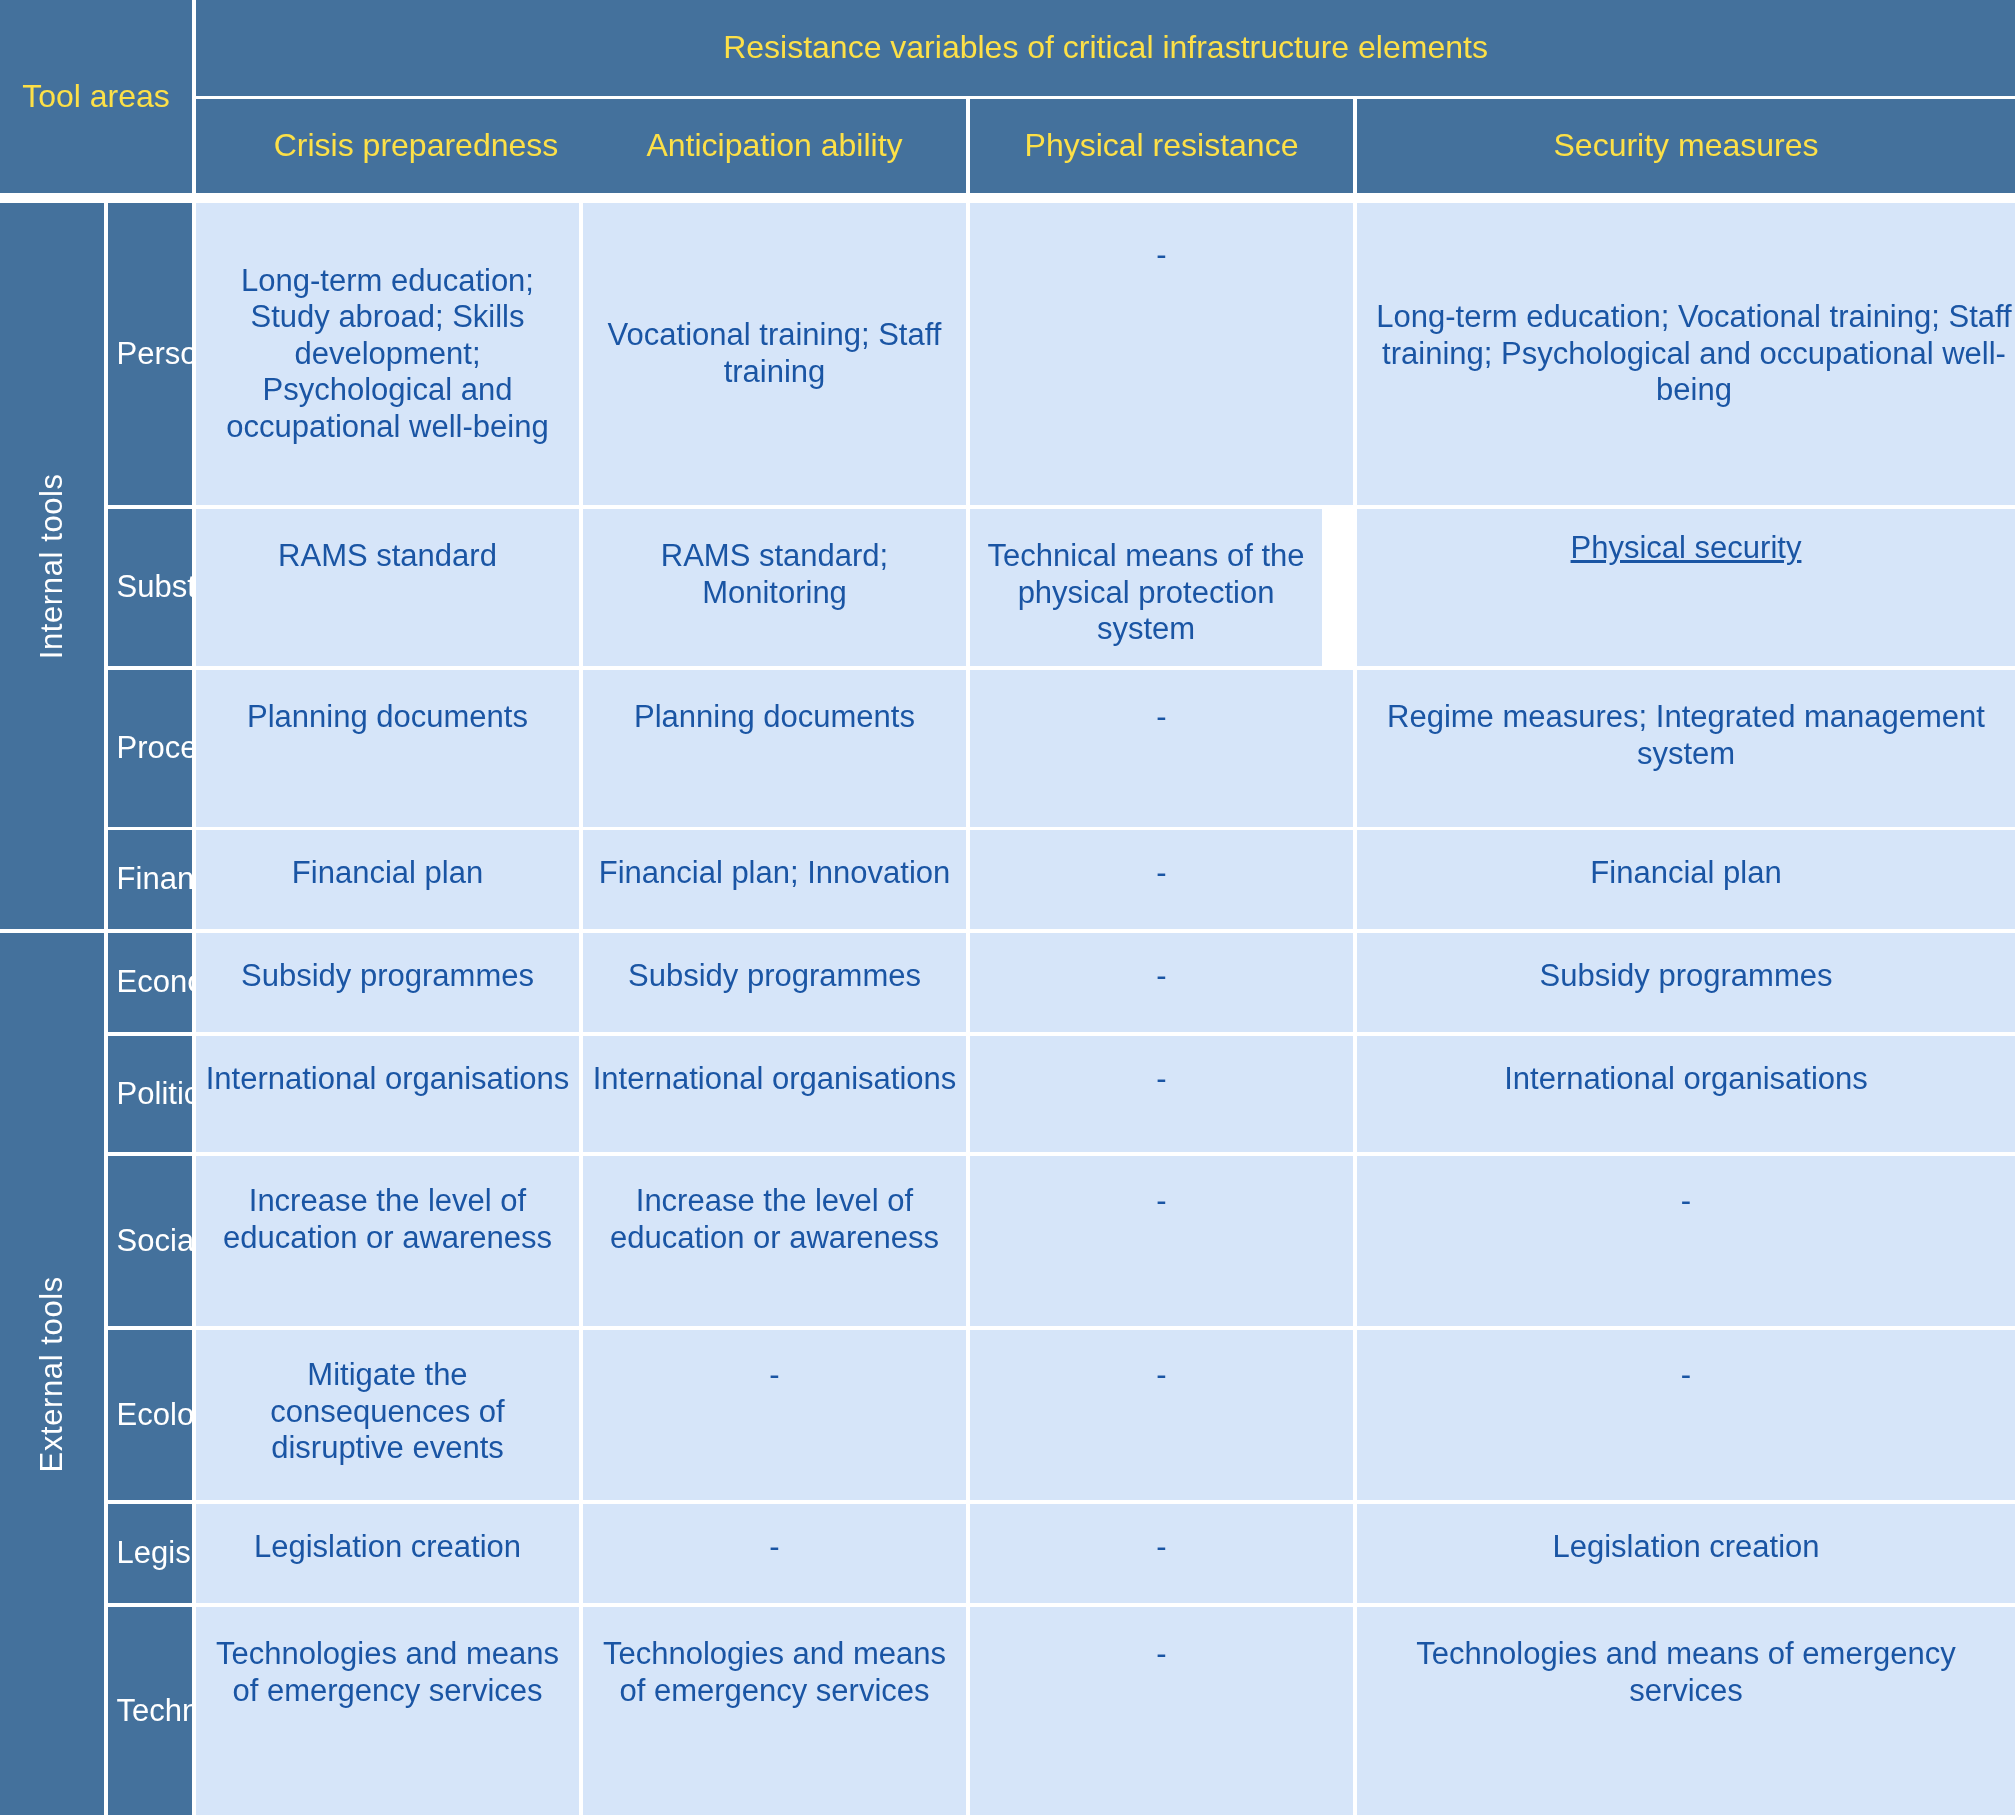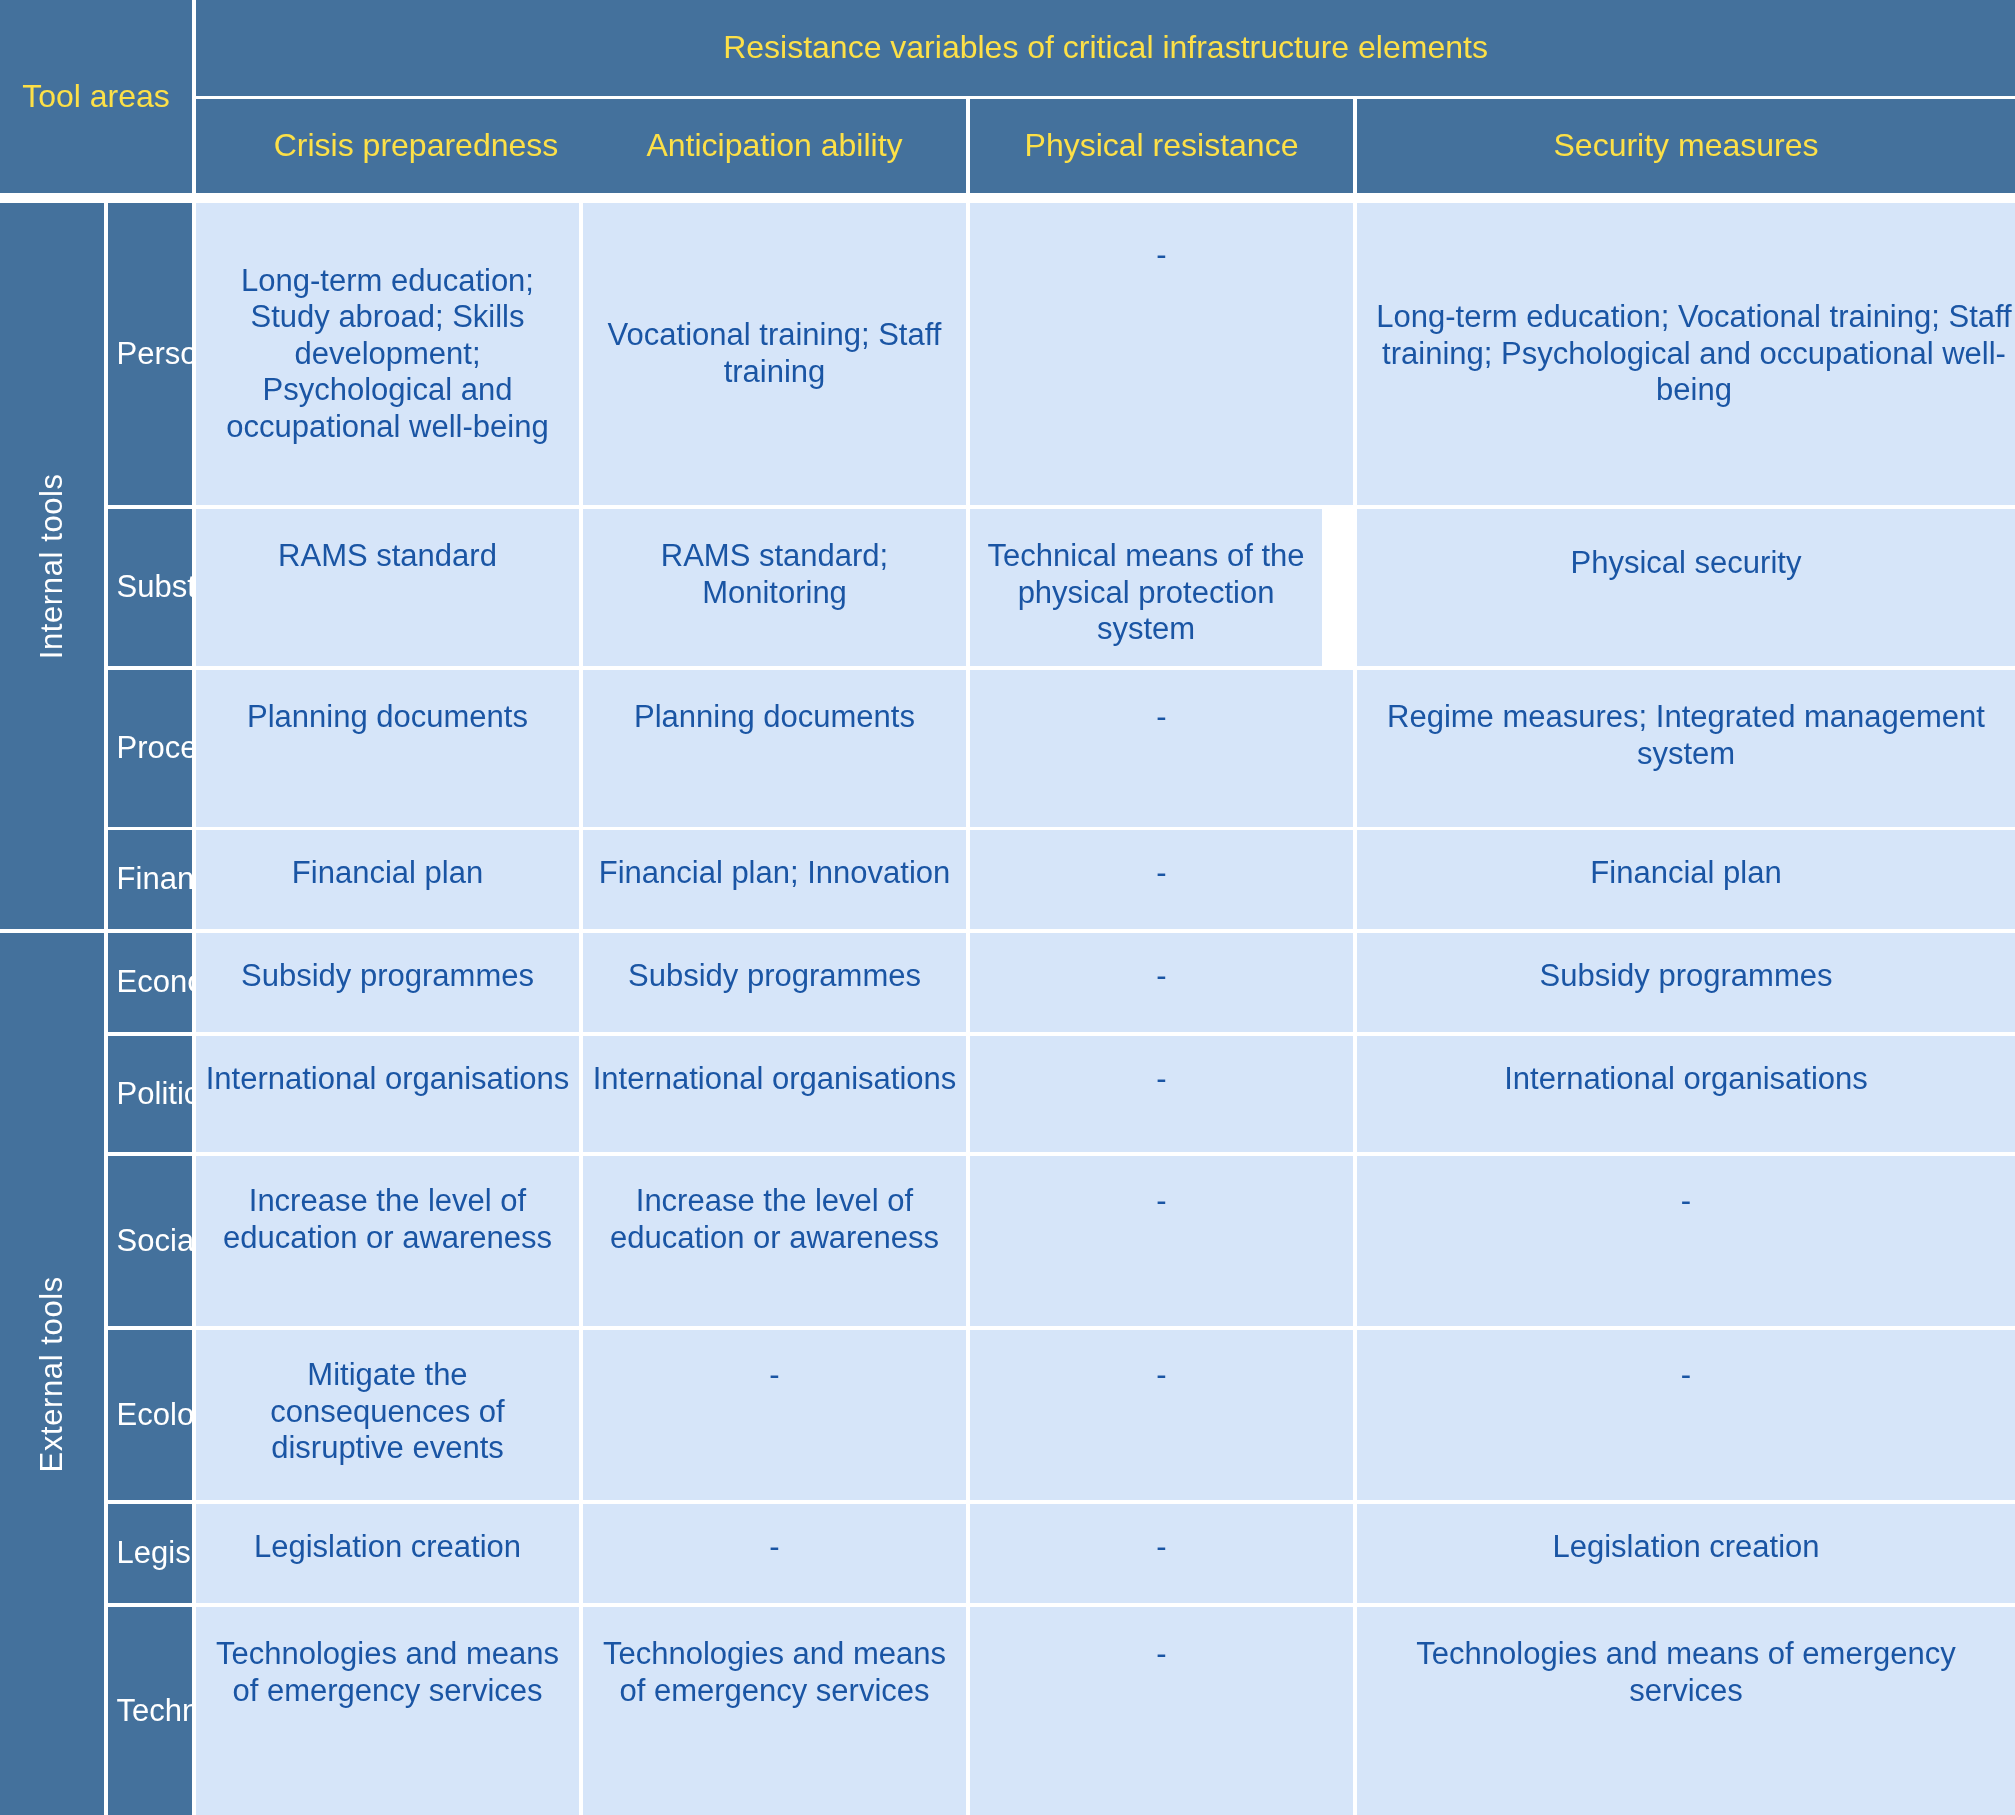--- a/index.html
+++ b/index.html
@@ -120,21 +120,21 @@
   </div>
   <div class="cell data" style="left:196px; top:509px; width:383px; height:157px; align-items:flex-start; padding-top:29px;">
     <span class="inner">RAMS standard</span>
   </div>
   <div class="cell data" style="left:583px; top:509px; width:383px; height:157px; align-items:flex-start; padding-top:29px;">
     <span class="inner">RAMS standard; Monitoring</span>
   </div>
   <div class="cell data" style="left:970px; top:509px; width:352px; height:157px; align-items:flex-start; padding-top:29px;">
     <span class="inner">Technical means of the physical protection system</span>
   </div>
-  <div class="cell data" style="left:1357px; top:509px; width:658px; height:157px; align-items:flex-start; padding-top:36px;">
+  <div class="cell data" style="left:1357px; top:509px; width:658px; height:157px; align-items:flex-start; padding-top:21px;text-decoration:underline;">
     <span class="inner">Physical security</span>
   </div>
 
   <div class="cell rowhdr" style="left:108px; top:670px; width:84px; height:157px;">
     <span class="inner">Procedural</span>
   </div>
   <div class="cell data" style="left:196px; top:670px; width:383px; height:157px; align-items:flex-start; padding-top:29px;">
     <span class="inner">Planning documents</span>
   </div>
   <div class="cell data" style="left:583px; top:670px; width:383px; height:157px; align-items:flex-start; padding-top:29px;">

